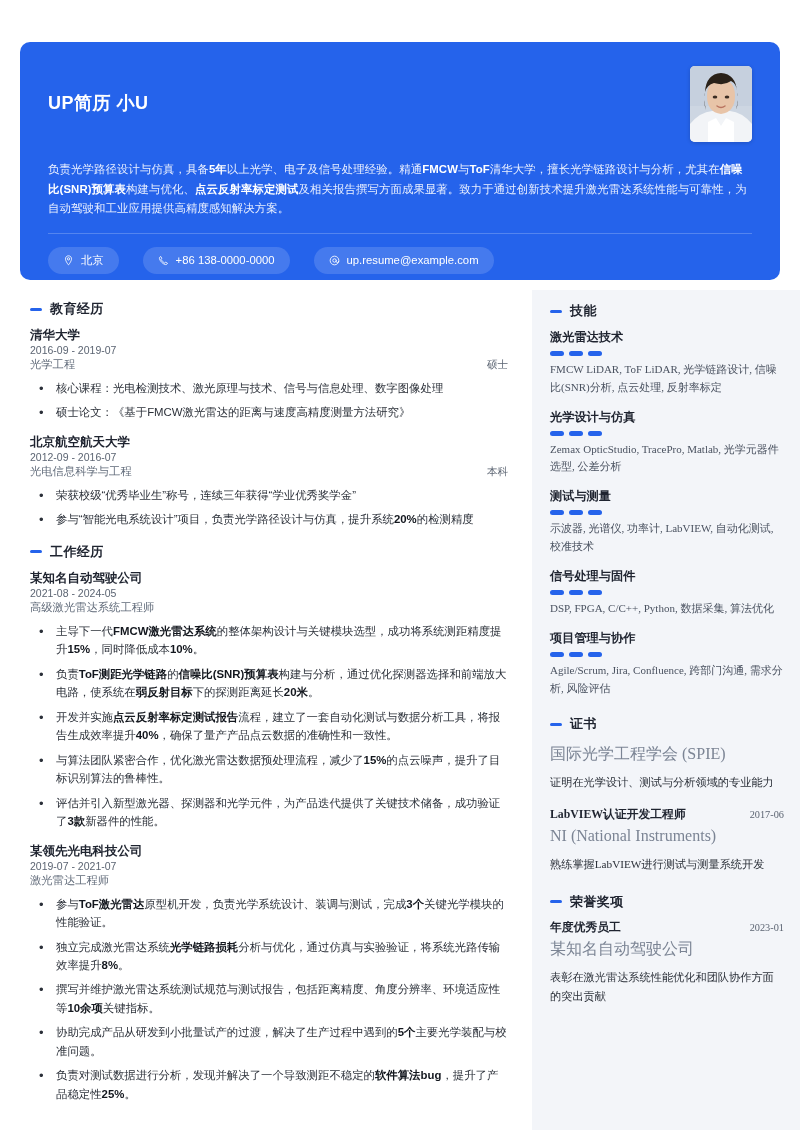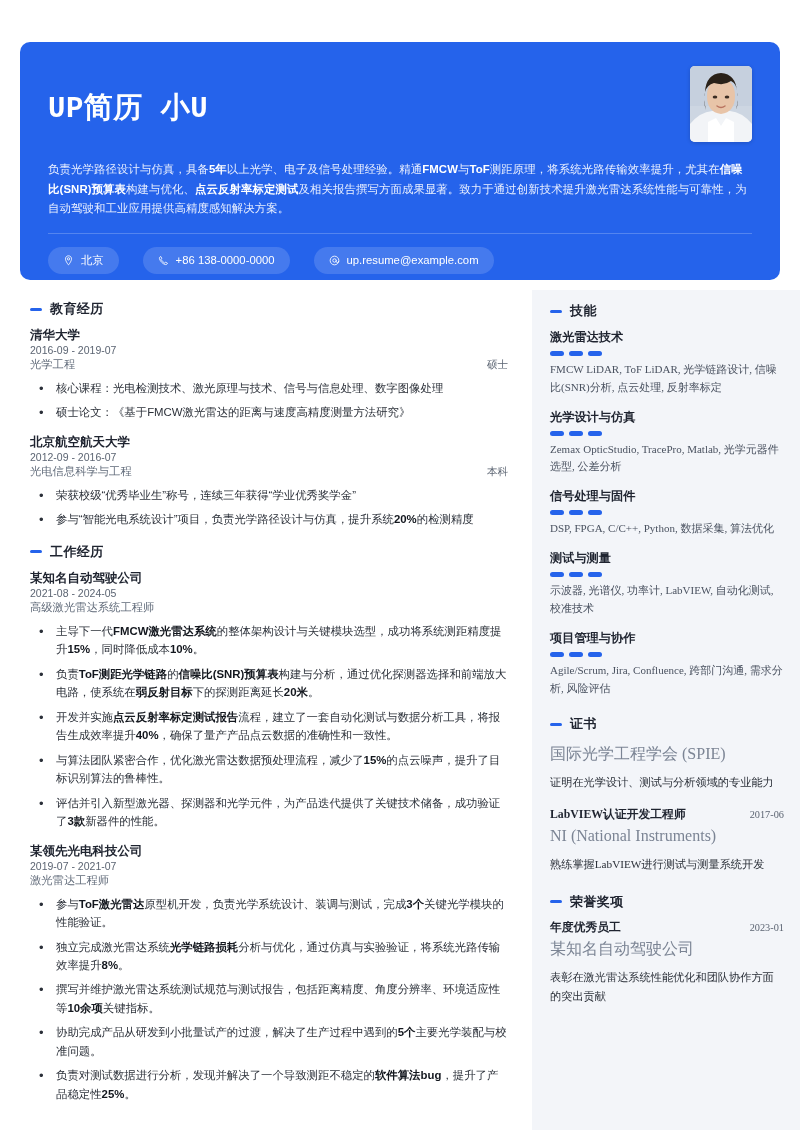--- a/index.html
+++ b/index.html
@@ -12,21 +12,21 @@
   }
   .page { width: 800px; height: 1130px; position: relative; background:#fff; }
 
   
   .header {
     position: absolute; left: 20px; top: 42px; width: 760px; height: 238px;
     background: #2563eb; border-radius: 10px; color: #fff;
     padding: 24px 28px 0 28px;
   }
   .hdr-top { display:flex; justify-content:space-between; align-items:flex-start; }
-  .hdr-name { font-size: 29px; font-weight: 700; letter-spacing: .5px; line-height:1.1; padding-top: 28px; font-family: Liberation Mono, monospace; }
+  .hdr-name { font-size: 18px; font-weight: 700; letter-spacing: .5px; line-height:1.1; padding-top: 28px; }
   .avatar {
     width: 62px; height: 76px; border-radius: 5px; overflow: hidden;
     background: #cfd8e3; position: relative; flex: none;
     box-shadow: 0 1px 4px rgba(0,0,0,.18);
   }
   .avatar svg { display:block; width:100%; height:100%; }
 
   .summary {
     margin-top: 18px; font-size: 11.4px; line-height: 1.72; color: #eaf0ff;
     letter-spacing: .1px;
@@ -110,21 +110,21 @@
           <path d="M15 26 Q13 36 16 44 Q13 32 15 26 Z" fill="#2a2118"></path>
           <path d="M47 26 Q49 36 46 44 Q49 32 47 26 Z" fill="#2a2118"></path>
           <ellipse cx="25" cy="31" rx="2.3" ry="1.6" fill="#3a2c22"></ellipse>
           <ellipse cx="37" cy="31" rx="2.3" ry="1.6" fill="#3a2c22"></ellipse>
           <path d="M27 40 Q31 43 35 40" stroke="#b9735f" stroke-width="1.4" fill="none" stroke-linecap="round"></path>
           <path d="M26 52 L31 60 L36 52 L44 56 L44 76 L18 76 L18 56 Z" fill="#ffffff"></path>
         </svg>
       </div>
     </div>
 
-    <div class="summary"><span>负责光学路径设计与仿真，具备</span><b>5年</b><span>以上光学、电子及信号处理经验。精通</span><b>FMCW</b><span>与</span><b>ToF</b><span>测距原理，将系统光路传输效率提升，尤其在</span><b>信噪比(SNR)预算表</b><span>构建与优化、</span><b>点云反射率标定测试</b><span>及相关报告撰写方面成果显著。致力于通过创新技术提升激光雷达系统性能与可靠性，为自动驾驶和工业应用提供高精度感知解决方案。</span></div>
+    <div class="summary"><span>负责光学路径设计与仿真，具备</span><b>5年</b><span>以上光学、电子及信号处理经验。精通</span><b>FMCW</b><span>与</span><b>ToF</b><span>清华大学，擅长光学链路设计与分析，尤其在</span><b>信噪比(SNR)预算表</b><span>构建与优化、</span><b>点云反射率标定测试</b><span>及相关报告撰写方面成果显著。致力于通过创新技术提升激光雷达系统性能与可靠性，为自动驾驶和工业应用提供高精度感知解决方案。</span></div>
 
     <div class="hdr-divider"></div>
 
     <div class="contacts">
       <div class="pill">
         <svg width="11" height="11" viewBox="0 0 16 16">
           <path d="M8 1.2C5.5 1.2 3.6 3.1 3.6 5.5c0 3.2 4 8.8 4.4 8.8s4.4-5.6 4.4-8.8C12.4 3.1 10.5 1.2 8 1.2z" fill="none" stroke="#fff" stroke-width="1.3"></path>
           <circle cx="8" cy="5.6" r="1.7" fill="none" stroke="#fff" stroke-width="1.3"></circle>
         </svg>
         <span>北京</span>
@@ -252,36 +252,36 @@
             <div class="skill-group">
               <div class="skill-name">光学设计与仿真</div>
               <div class="skill-dots">
                 <i></i>
                 <i></i>
                 <i></i>
               </div>
               <div class="skill-kw">Zemax OpticStudio, TracePro, Matlab, 光学元器件选型, 公差分析</div>
             </div>
             <div class="skill-group">
+              <div class="skill-name">测试与测量</div>
+              <div class="skill-dots">
+                <i></i>
+                <i></i>
+                <i></i>
+              </div>
+              <div class="skill-kw">示波器, 光谱仪, 功率计, LabVIEW, 自动化测试, 校准技术</div>
+            </div>
+            <div class="skill-group">
               <div class="skill-name">信号处理与固件</div>
               <div class="skill-dots">
                 <i></i>
                 <i></i>
                 <i></i>
               </div>
               <div class="skill-kw">DSP, FPGA, C/C++, Python, 数据采集, 算法优化</div>
-            </div>
-            <div class="skill-group">
-              <div class="skill-name">测试与测量</div>
-              <div class="skill-dots">
-                <i></i>
-                <i></i>
-                <i></i>
-              </div>
-              <div class="skill-kw">示波器, 光谱仪, 功率计, LabVIEW, 自动化测试, 校准技术</div>
             </div>
             <div class="skill-group">
               <div class="skill-name">项目管理与协作</div>
               <div class="skill-dots">
                 <i></i>
                 <i></i>
                 <i></i>
               </div>
               <div class="skill-kw">Agile/Scrum, Jira, Confluence, 跨部门沟通, 需求分析, 风险评估</div>
             </div>

